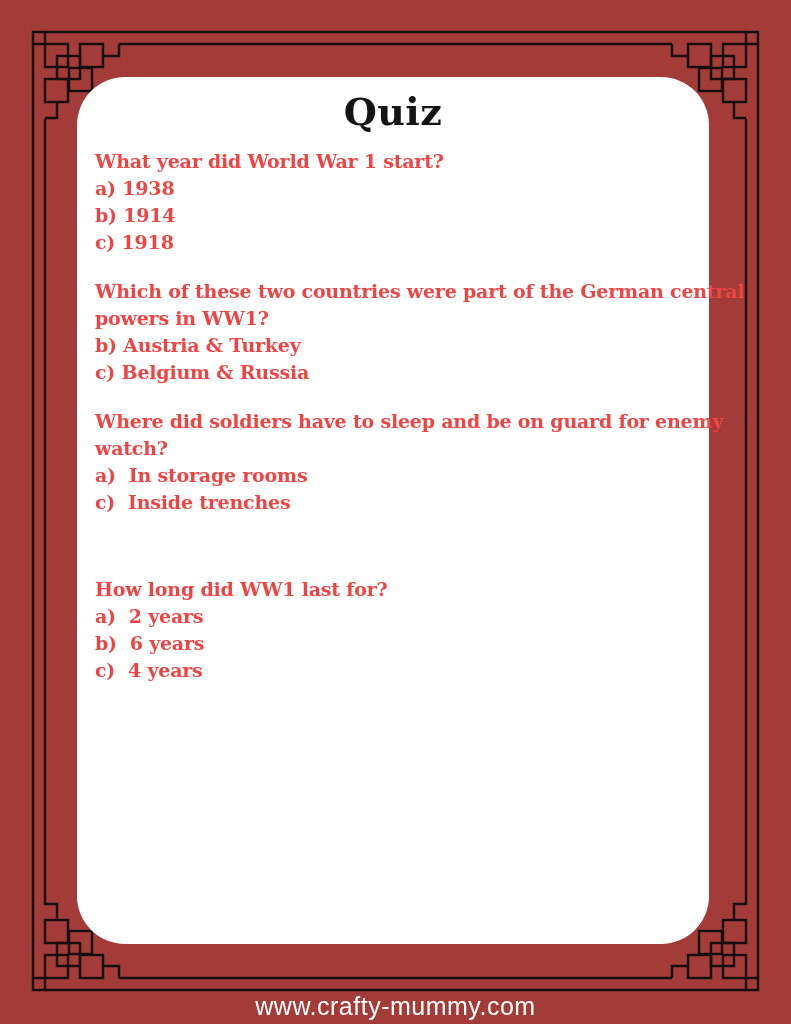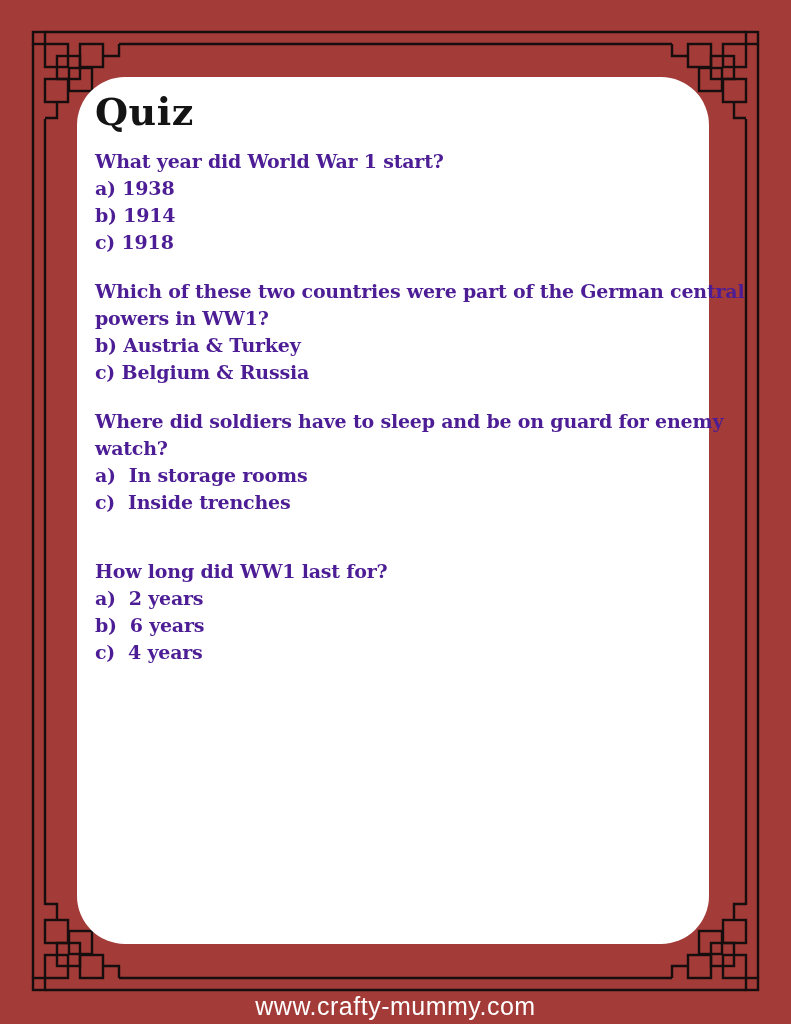--- a/index.html
+++ b/index.html
@@ -28,38 +28,39 @@
     top: 77px;
     width: 632px;
     height: 867px;
     box-sizing: border-box;
     background: #FFFFFF;
     border-radius: 48px;
     padding: 13px 18px 0 18px;
   }
   .quiz-title {
     margin: 0 0 14px 0;
+    text-align: center;
     font-size: 38px;
     line-height: 44px;
     font-weight: bold;
     letter-spacing: 0.5px;
     color: #141414;
   }
   .q-block {
     margin: 0 0 22px 0;
   }
   .q-block.last-block {
-    margin-top: 42px;
+    margin-top: 60px;
   }
   .q-line {
     font-size: 19px;
     line-height: 27px;
     font-weight: bold;
     letter-spacing: -0.2px;
-    color: #4c1d95;
+    color: #ef4444;
     white-space: pre;
   }
   .footer-url {
     position: absolute;
     left: 0;
     top: 992px;
     width: 791px;
     text-align: center;
     font-family: "Liberation Sans", sans-serif;
     font-weight: 300;

